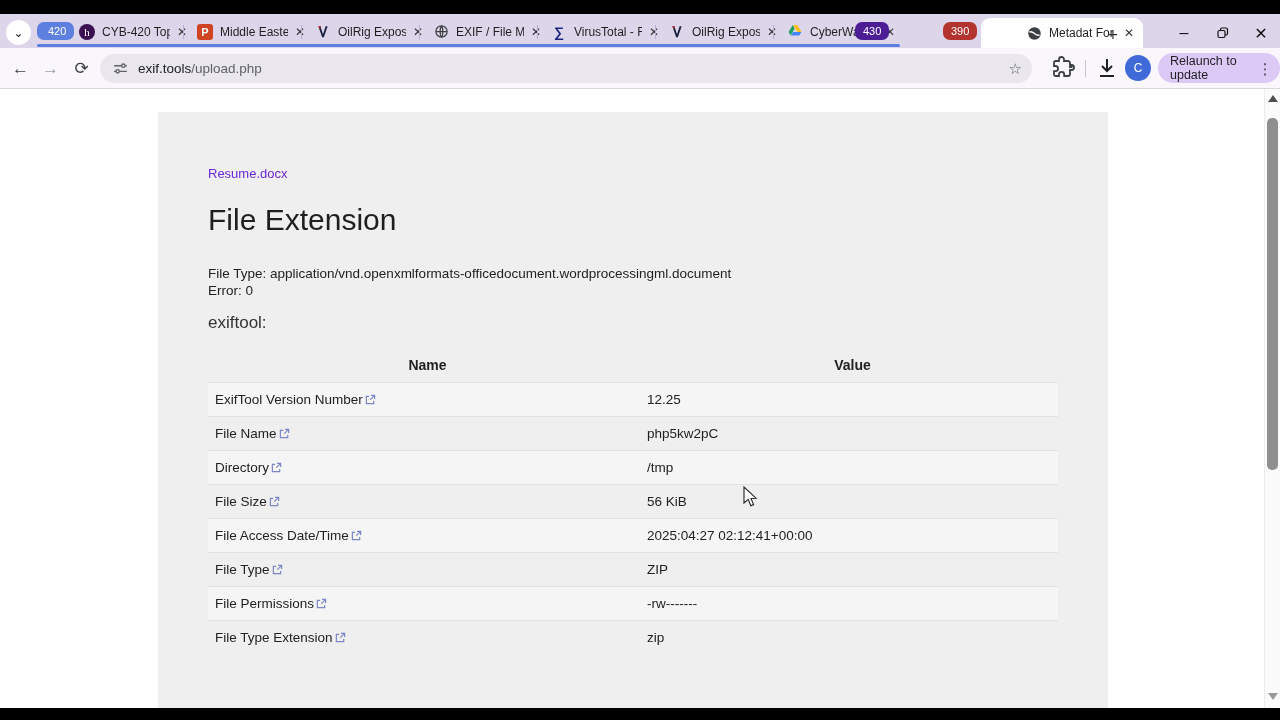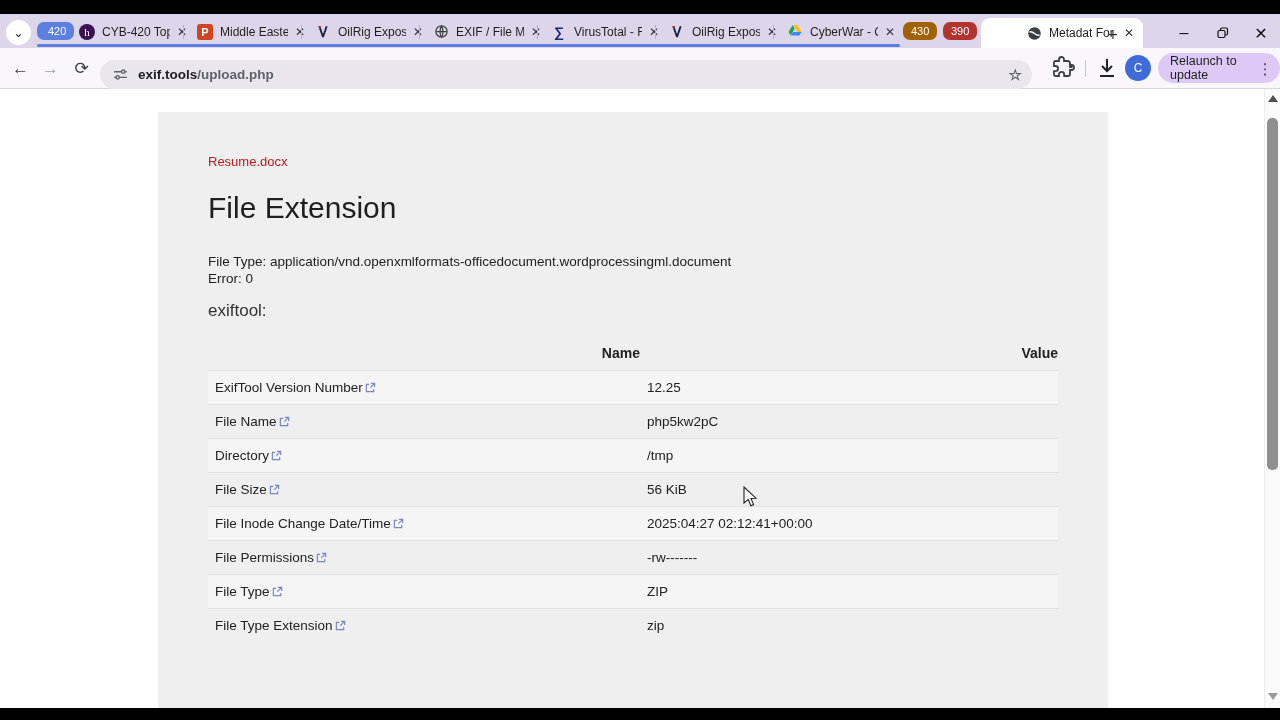--- a/index.html
+++ b/index.html
@@ -12,21 +12,21 @@
   #bottom-strip{ left:0; top:708px; width:1280px; height:12px; background:#000; }
 
   
   #tabstrip { left:0; top:14px; width:1280px; height:34px; background:#ddd6eb; }
   #tab-search { left:6px; top:6px; width:25px; height:25px; border-radius:50%;
     background:#fff; display:flex; align-items:center; justify-content:center;
     font-size:12px; color:#222; cursor:default; }
   .group-chip { height:18px; border-radius:7px; padding:0 8px; color:#fff;
     font-size:11px; display:flex; align-items:center; top:8px; }
   #chip-420 { left:37px; background:#5c7fe0;padding-left:11px; }
-  #chip-430 { left:855px; background:#a16207;margin-left:48px; }
+  #chip-430 { left:855px; background:#4c1d95; }
   #chip-390 { left:943px; background:#b3342e; }
   #group-underline { left:37px; top:30px; width:863px; height:3px;
     background:#5c7fe0; border-radius:2px; }
 
   .tab { top:4px; height:27px; display:flex; align-items:center;
     padding:0 6px 0 9px; color:#1f1f1f; font-size:12px; }
   .tab .favicon { width:16px; height:16px; margin-right:7px; flex:0 0 16px;
     display:flex; align-items:center; justify-content:center; }
   .tab .tlabel { width:68px; overflow:hidden; white-space:nowrap; }
   .tab .tclose { width:16px; height:16px; margin-left:4px; display:flex;
@@ -42,49 +42,49 @@
   .wctl { top:8px; width:28px; height:22px; display:flex; align-items:center;
     justify-content:center; color:#111; }
   #win-min { left:1170px; } #win-restore { left:1209px; } #win-close { left:1247px; }
 
   
   #toolbar { left:0; top:48px; width:1280px; height:41px; background:#f9f7fc;
     border-bottom:1px solid #d9d6e0; }
   .navbtn { top:7px; width:27px; height:27px; display:flex; align-items:center;
     justify-content:center; font-size:17px; color:#3c4043; }
   #btn-back { left:7px; } #btn-forward { left:37px; color:#9aa0a6; } #btn-reload { left:68px; }
-  #omnibox { left:100px; top:12px; width:932px; height:29px; background:#e9e6ee;
-    border-radius:15px; display:flex; align-items:center; padding:0 10px 0 12px;font-weight:bold; }
+  #omnibox { left:100px; top:6px; width:932px; height:29px; background:#e9e6ee;
+    border-radius:15px; display:flex; align-items:center; padding:0 10px 0 12px; }
   #site-info { width:17px; height:17px; margin-right:9px; }
   #url { font-size:13.5px; }
   #url .host { color:#202124; } #url .path { color:#5f6368; }
   #star-btn { margin-left:auto; font-size:15px; color:#5f6368; }
   #ext-btn { left:1051px; top:8px; width:24px; height:24px; }
   #tb-div { left:1085px; top:12px; width:1px; height:17px; background:#c9c5d2; }
   #dl-btn { left:1095px; top:8px; width:24px; height:24px; }
   #avatar { left:1125px; top:7px; width:26px; height:26px; border-radius:50%;
     background:#3f6ad8; color:#fff; font-size:12px; display:flex;
     align-items:center; justify-content:center; }
   #relaunch { left:1158px; top:5px; height:30px; background:#dcc9f6;
     border-radius:15px; padding:0 12px; font-size:12.5px; color:#1f1f1f;
     display:flex; align-items:center; }
   #kebab { left:1255px; top:7px; width:20px; height:27px; display:flex;
     align-items:center; justify-content:center; font-size:15px; color:#3c4043; }
 
   
   #page { left:0; top:89px; width:1264px; height:619px; background:#fff; }
   #card { position:absolute; left:158px; top:23px; width:950px; height:596px;
     background:#f0efef; padding:42px 50px 0 50px; color:#222; }
-  #file-label { font-size:13px; color:#b91c1c; }
+  #file-label { font-size:13px; color:#6d28d9;margin-top:12px; }
   #page-title { font-size:30px; font-weight:400; color:#1f1f1f; margin:22px 0 28px 0; }
   .meta-line { font-size:13.5px; color:#222; line-height:17px; }
   #section-heading { font-size:17px; color:#333; margin:14px 0 16px 0; font-weight:400; }
 
   table#exif { border-collapse:collapse; width:850px; font-size:13.5px; }
-  #exif th { text-align:right; font-size:14px; font-weight:bold; padding:8px 0 9px 7px; }
+  #exif th { text-align:center; font-size:14px; font-weight:bold; padding:8px 0 9px 7px; }
   #exif th.val, #exif td.val { width:418px; }
   #exif tbody tr { border-top:1px solid #e2e1e1; }
   #exif tbody tr:nth-child(odd) { background:#f6f5f5; }
   #exif td { padding:9px 0 9px 7px; height:33px; }
   .extlink { display:inline-block; width:11px; height:11px; margin-left:2px;
     vertical-align:-1px; }
 
   
   #scrollbar { left:1264px; top:89px; width:16px; height:619px; background:#fbfbfb;
     border-left:1px solid #ececec; }
@@ -280,40 +280,40 @@
           </tr>
 
           <tr>
             <td><span>File Size</span><svg class="extlink" viewBox="0 0 12 12" fill="none" stroke="#7a86c8" stroke-width="1.3">
                 <path d="M4.5 2.5H1.5v8h8v-3M6.5 1.5h4v4M10.5 1.5L5.8 6.2"></path>
               </svg></td>
             <td class="val">56 KiB</td>
           </tr>
 
 
-
-          <tr>
-            <td><span>File Inode Change Date/Time</span><svg class="extlink" viewBox="0 0 12 12" fill="none" stroke="#7a86c8" stroke-width="1.3">
+          <tr>
+            <td><span>File Access Date/Time</span><svg class="extlink" viewBox="0 0 12 12" fill="none" stroke="#7a86c8" stroke-width="1.3">
                 <path d="M4.5 2.5H1.5v8h8v-3M6.5 1.5h4v4M10.5 1.5L5.8 6.2"></path>
               </svg></td>
             <td class="val">2025:04:27 02:12:41+00:00</td>
           </tr>
 
+
+          <tr>
+            <td><span>File Type</span><svg class="extlink" viewBox="0 0 12 12" fill="none" stroke="#7a86c8" stroke-width="1.3">
+                <path d="M4.5 2.5H1.5v8h8v-3M6.5 1.5h4v4M10.5 1.5L5.8 6.2"></path>
+              </svg></td>
+            <td class="val">ZIP</td>
+          </tr>
+
           <tr>
             <td><span>File Permissions</span><svg class="extlink" viewBox="0 0 12 12" fill="none" stroke="#7a86c8" stroke-width="1.3">
                 <path d="M4.5 2.5H1.5v8h8v-3M6.5 1.5h4v4M10.5 1.5L5.8 6.2"></path>
               </svg></td>
             <td class="val">-rw-------</td>
-          </tr>
-
-          <tr>
-            <td><span>File Type</span><svg class="extlink" viewBox="0 0 12 12" fill="none" stroke="#7a86c8" stroke-width="1.3">
-                <path d="M4.5 2.5H1.5v8h8v-3M6.5 1.5h4v4M10.5 1.5L5.8 6.2"></path>
-              </svg></td>
-            <td class="val">ZIP</td>
           </tr>
 
           <tr>
             <td><span>File Type Extension</span><svg class="extlink" viewBox="0 0 12 12" fill="none" stroke="#7a86c8" stroke-width="1.3">
                 <path d="M4.5 2.5H1.5v8h8v-3M6.5 1.5h4v4M10.5 1.5L5.8 6.2"></path>
               </svg></td>
             <td class="val">zip</td>
           </tr>
 
         </tbody>

